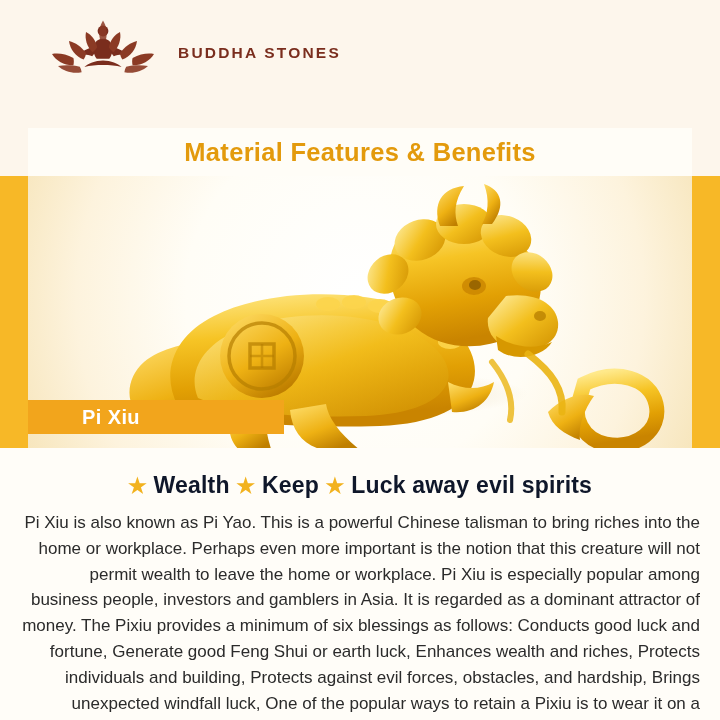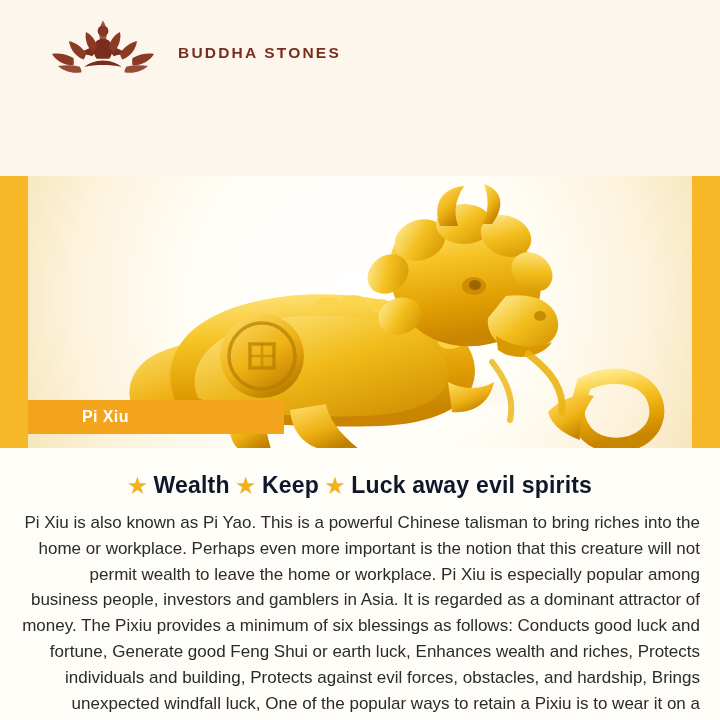--- a/index.html
+++ b/index.html
@@ -72,21 +72,21 @@
     position: absolute;
     left: 28px; top: 400px;
     width: 256px; height: 34px;
     background: #f2a51c;
     display: flex;
     align-items: center;
   }
   .caption span {
     margin-left: 54px;
     color: #ffffff;
-    font-size: 16px;
+    font-size: 20px;
     font-weight: bold;
     letter-spacing: 0.4px;
   }
   
   .body-panel {
     position: absolute;
     left: 0; top: 448px;
     width: 720px; height: 272px;
     background: #fffdf8;
   }
@@ -143,20 +143,23 @@
 
             <path d="M30 52c6.2 5.6 15 8 23.6 6.2-.2-2-.8-3.8-1.8-5.4-7.6-1.8-15-1.8-21.8-.8z" opacity="0.9"></path>
             <path d="M120 52c-6.2 5.6-15 8-23.6 6.2.2-2 .8-3.8 1.8-5.4 7.6-1.8 15-1.8 21.8-.8z" opacity="0.9"></path>
           </g>
         </svg>
         <div class="brand">BUDDHA STONES</div>
       </div>
 
     </div>
 
+    <div class="title-band">
+      <div class="title">Material Features &amp; Benefits</div>
+    </div>
   </div>
 
   <div class="photo">
     <svg class="pixiu-svg" width="664" height="272" viewBox="0 0 664 272">
       <defs>
         <linearGradient id="g1" x1="0" y1="0" x2="0.2" y2="1">
           <stop offset="0%" stop-color="#ffe98a"></stop>
           <stop offset="35%" stop-color="#f6c425"></stop>
           <stop offset="70%" stop-color="#e2a004"></stop>
           <stop offset="100%" stop-color="#c98400"></stop>

